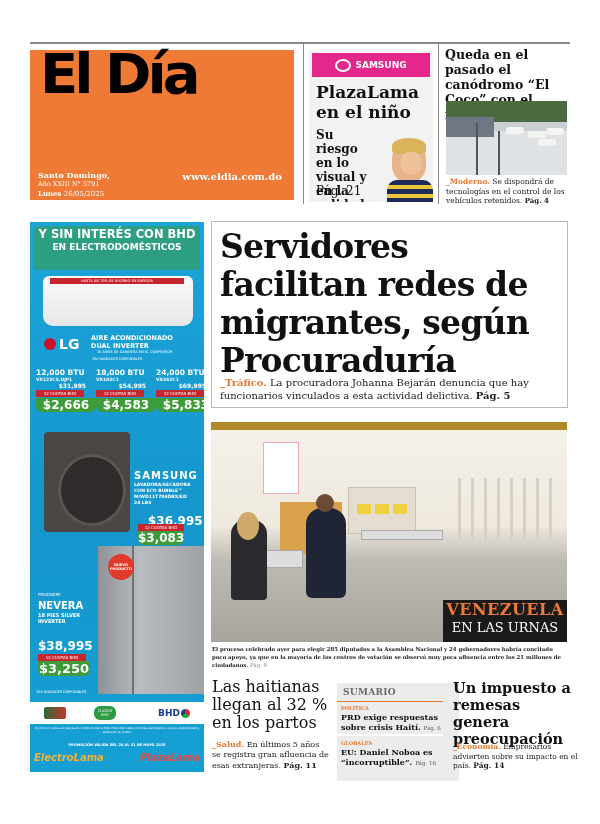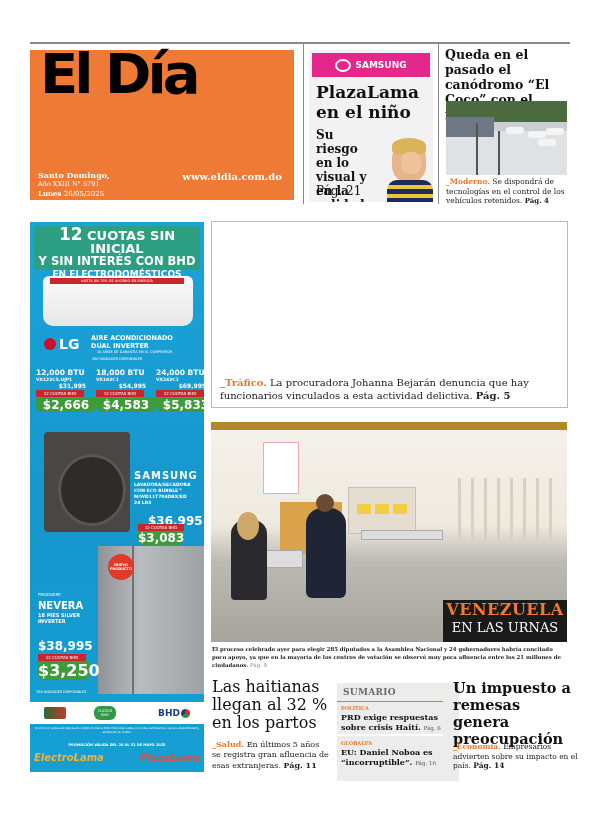--- a/index.html
+++ b/index.html
@@ -72,21 +72,21 @@
   .sam-quota { position:absolute; left:108px; top:309px; width:46px; background:#3d9b3a; font-size:12px; font-weight:bold; text-align:center; border-radius:0 0 6px 6px; }
 
   .fridge { position:absolute; left:68px; top:324px; width:106px; height:148px; background:linear-gradient(90deg,#8f9397,#b9bcbf 40%,#9ea2a5); }
   .fridge .split { position:absolute; left:34px; top:0; width:2px; height:148px; background:#6d7175; }
   .fridge-badge { position:absolute; left:78px; top:332px; width:26px; height:26px; border-radius:50%; background:#e23a2a; font-size:3.5px; font-weight:bold; display:flex; align-items:center; justify-content:center; text-align:center; line-height:4px; }
   .nev-logo { position:absolute; left:8px; top:370px; font-size:4px; }
   .nev-title { position:absolute; left:8px; top:378px; font-size:10px; font-weight:bold; }
   .nev-sub { position:absolute; left:8px; top:390px; font-size:5px; font-weight:bold; line-height:6px; }
   .nev-price { position:absolute; left:8px; top:417px; font-size:12px; font-weight:bold; }
   .nev-badge { position:absolute; left:8px; top:432px; width:48px; background:#c8262f; font-size:4px; text-align:center; padding:1px 0; }
-  .nev-quota { position:absolute; left:8px; top:439px; width:52px; background:#3d9b3a; font-size:16px; font-weight:bold; text-align:center; border-radius:0 0 6px 6px; }
+  .nev-quota { position:absolute; left:8px; top:439px; width:52px; background:#3d9b3a; font-size:13px; font-weight:bold; text-align:center; border-radius:0 0 6px 6px; }
   .nev-units { position:absolute; left:6px; top:468px; font-size:3.5px; }
   .ad-logos { position:absolute; left:0; top:480px; width:174px; height:22px; background:#ffffff; display:flex; align-items:center; justify-content:space-around; }
   .ad-logos .card { width:22px; height:12px; background:linear-gradient(90deg,#2a6a3a,#c43a2a); border-radius:2px; }
   .ad-logos .cuotas { width:22px; height:14px; background:#2e9a44; border-radius:6px; font-size:3.5px; color:#fff; display:flex; align-items:center; justify-content:center; text-align:center; }
   .ad-logos .bhd { color:#1b3c8d; font-size:9px; font-weight:bold; display:flex; align-items:center; gap:1px;padding-left:14px; }
   .ad-logos .bhd .o { width:9px; height:9px; border-radius:50%; background:conic-gradient(#e22 0 33%,#2a9a3a 33% 66%,#1b3c8d 66%); }
   .ad-legal { position:absolute; left:4px; top:505px; width:166px; font-size:2.6px; line-height:3.6px; text-align:center; }
   .ad-promo { position:absolute; left:0; top:521px; width:174px; font-size:3.5px; font-weight:bold; text-align:center; }
   .ad-stores { position:absolute; left:4px; top:530px; width:166px; display:flex; justify-content:space-between; font-size:10px; font-weight:bold; font-style:italic; }
   .ad-stores .el { color:#f5b330; }
@@ -171,21 +171,20 @@
   <div class="car" style="left:100px;top:27px"></div>
   <div class="car" style="left:92px;top:38px"></div>
   <div class="pole" style="left:30px;top:22px;height:52px"></div>
   <div class="pole" style="left:52px;top:30px;height:44px"></div>
 </div>
 <div class="abs side-cap"><span class="kicker">_Moderno.</span><span> Se dispondrá de tecnologías en el control de los vehículos retenidos.</span> <span class="pg">Pág. 4</span></div>
 
 <div class="abs ad">
   <div class="ad-bg-green"></div>
   <div class="ad-headline">
-    <div class="l1"><b>12</b><span> CUOTAS SIN INICIAL</span></div>
     <div class="l2">Y SIN INTERÉS CON BHD</div>
     <div class="l3">EN ELECTRODOMÉSTICOS</div>
   </div>
   <div class="ac-unit"></div>
   <div class="ac-tag">HASTA UN 70% DE AHORRO EN ENERGÍA</div>
   <div class="lg-logo">
       <span class="dot"></span>
       <span>LG</span>
     </div>
   <div class="ac-title"><span>AIRE ACONDICIONADO</span><br><span>DUAL INVERTER</span></div>
@@ -250,20 +249,21 @@
   </div>
   <div class="ad-legal">El precio en cuotas son tarjetas de crédito del Banco BHD. Promoción válida en tiendas participantes, sujeta a disponibilidad y aprobación de crédito.</div>
   <div class="ad-promo">PROMOCIÓN VÁLIDA DEL 26 AL 31 DE MAYO 2025</div>
   <div class="ad-stores">
     <span class="el">ElectroLama</span>
     <span class="pl">PlazaLama</span>
   </div>
 </div>
 
 <div class="abs main-box">
+  <div class="main-title">Servidores facilitan redes de migrantes, según Procuraduría</div>
   <div class="main-dek"><span class="kicker">_Tráfico.</span><span> La procuradora Johanna Bejarán denuncia que hay funcionarios vinculados a esta actividad delictiva.</span> <span class="pg">Pág. 5</span></div>
 </div>
 
 <div class="abs photo-bar"></div>
 <div class="abs photo">
   <div class="poster"></div>
   <div class="wall-door"></div>
   <div class="booth">
       <i style="left:8px"></i>
       <i style="left:26px"></i>

